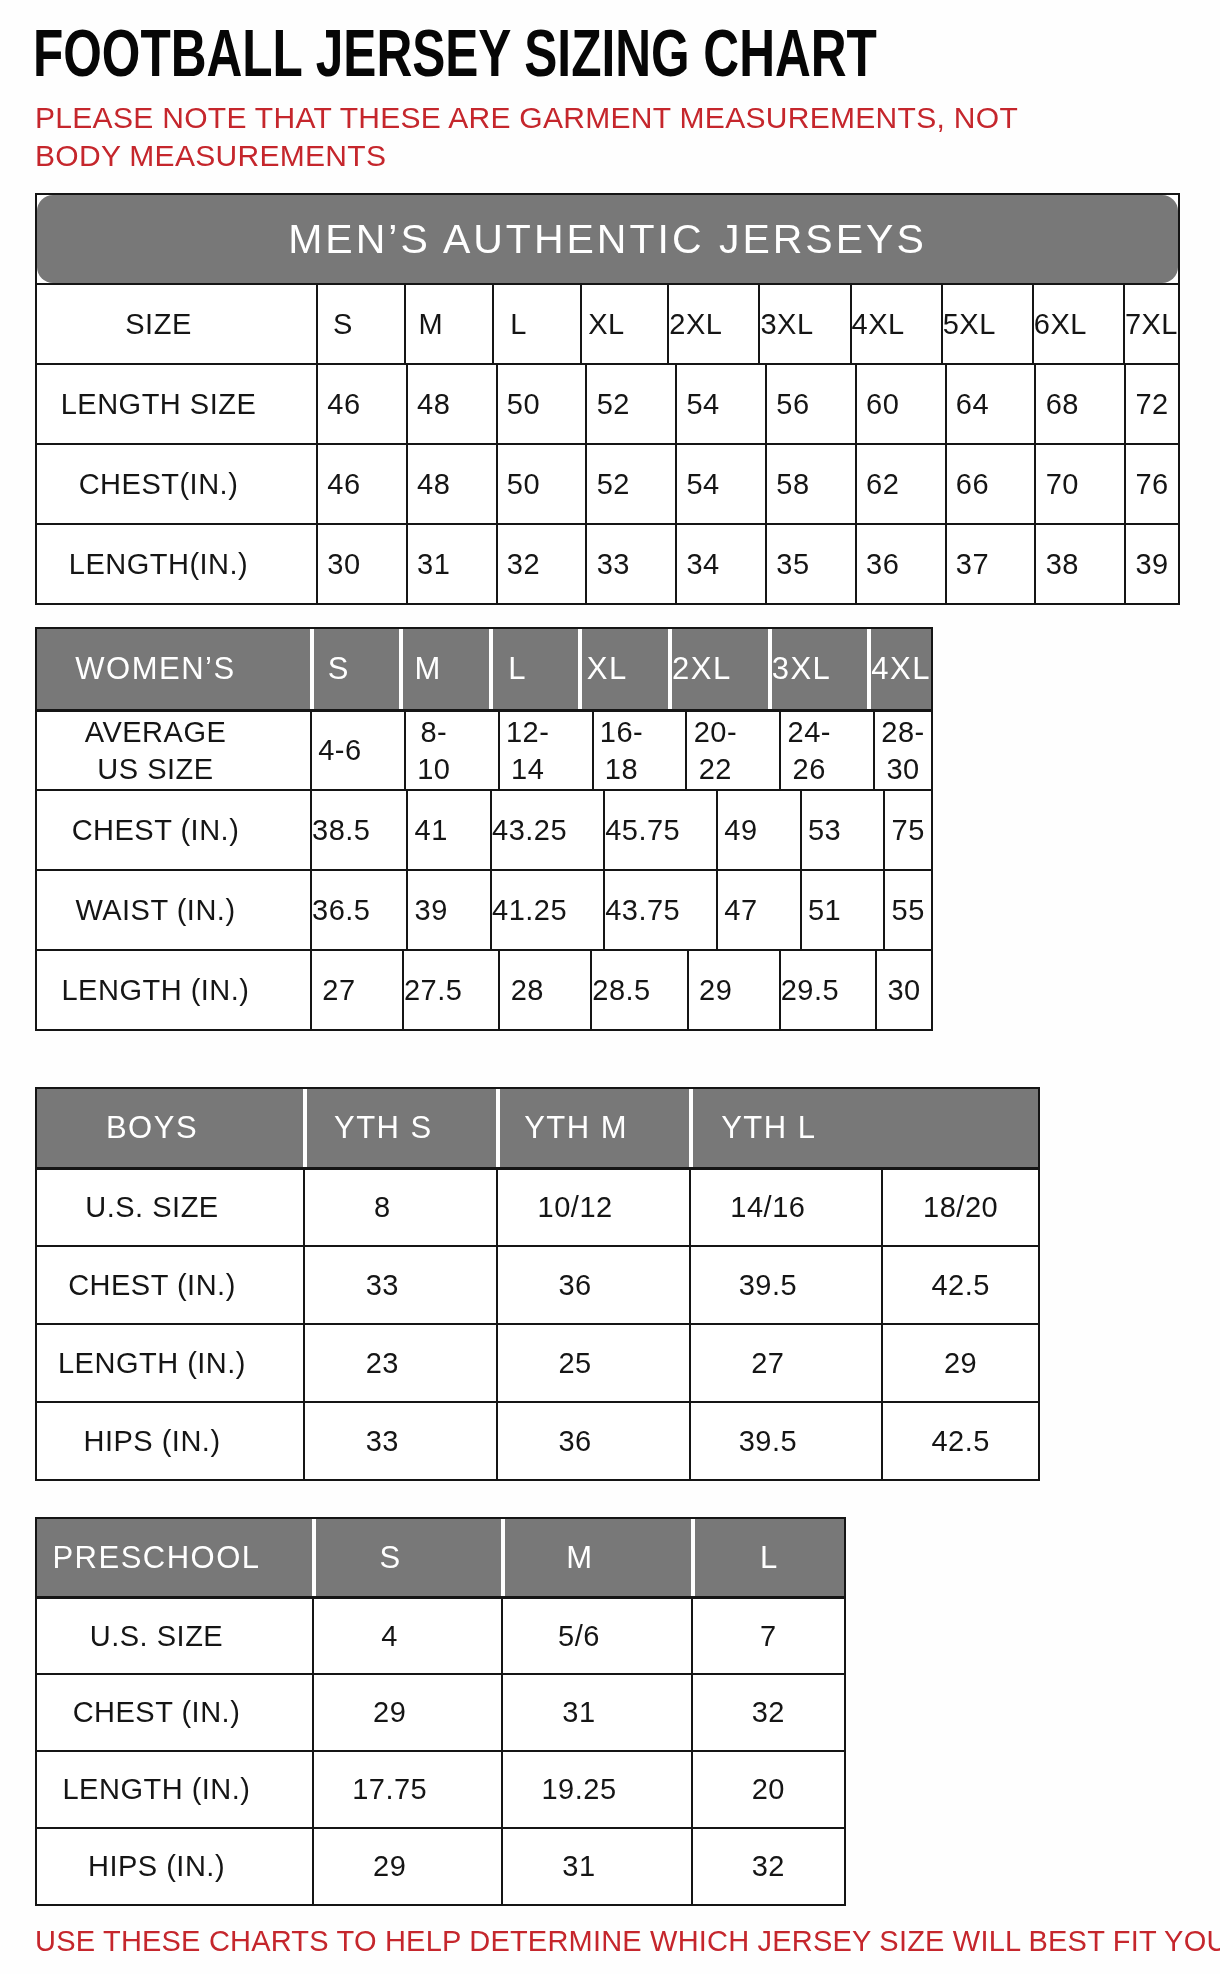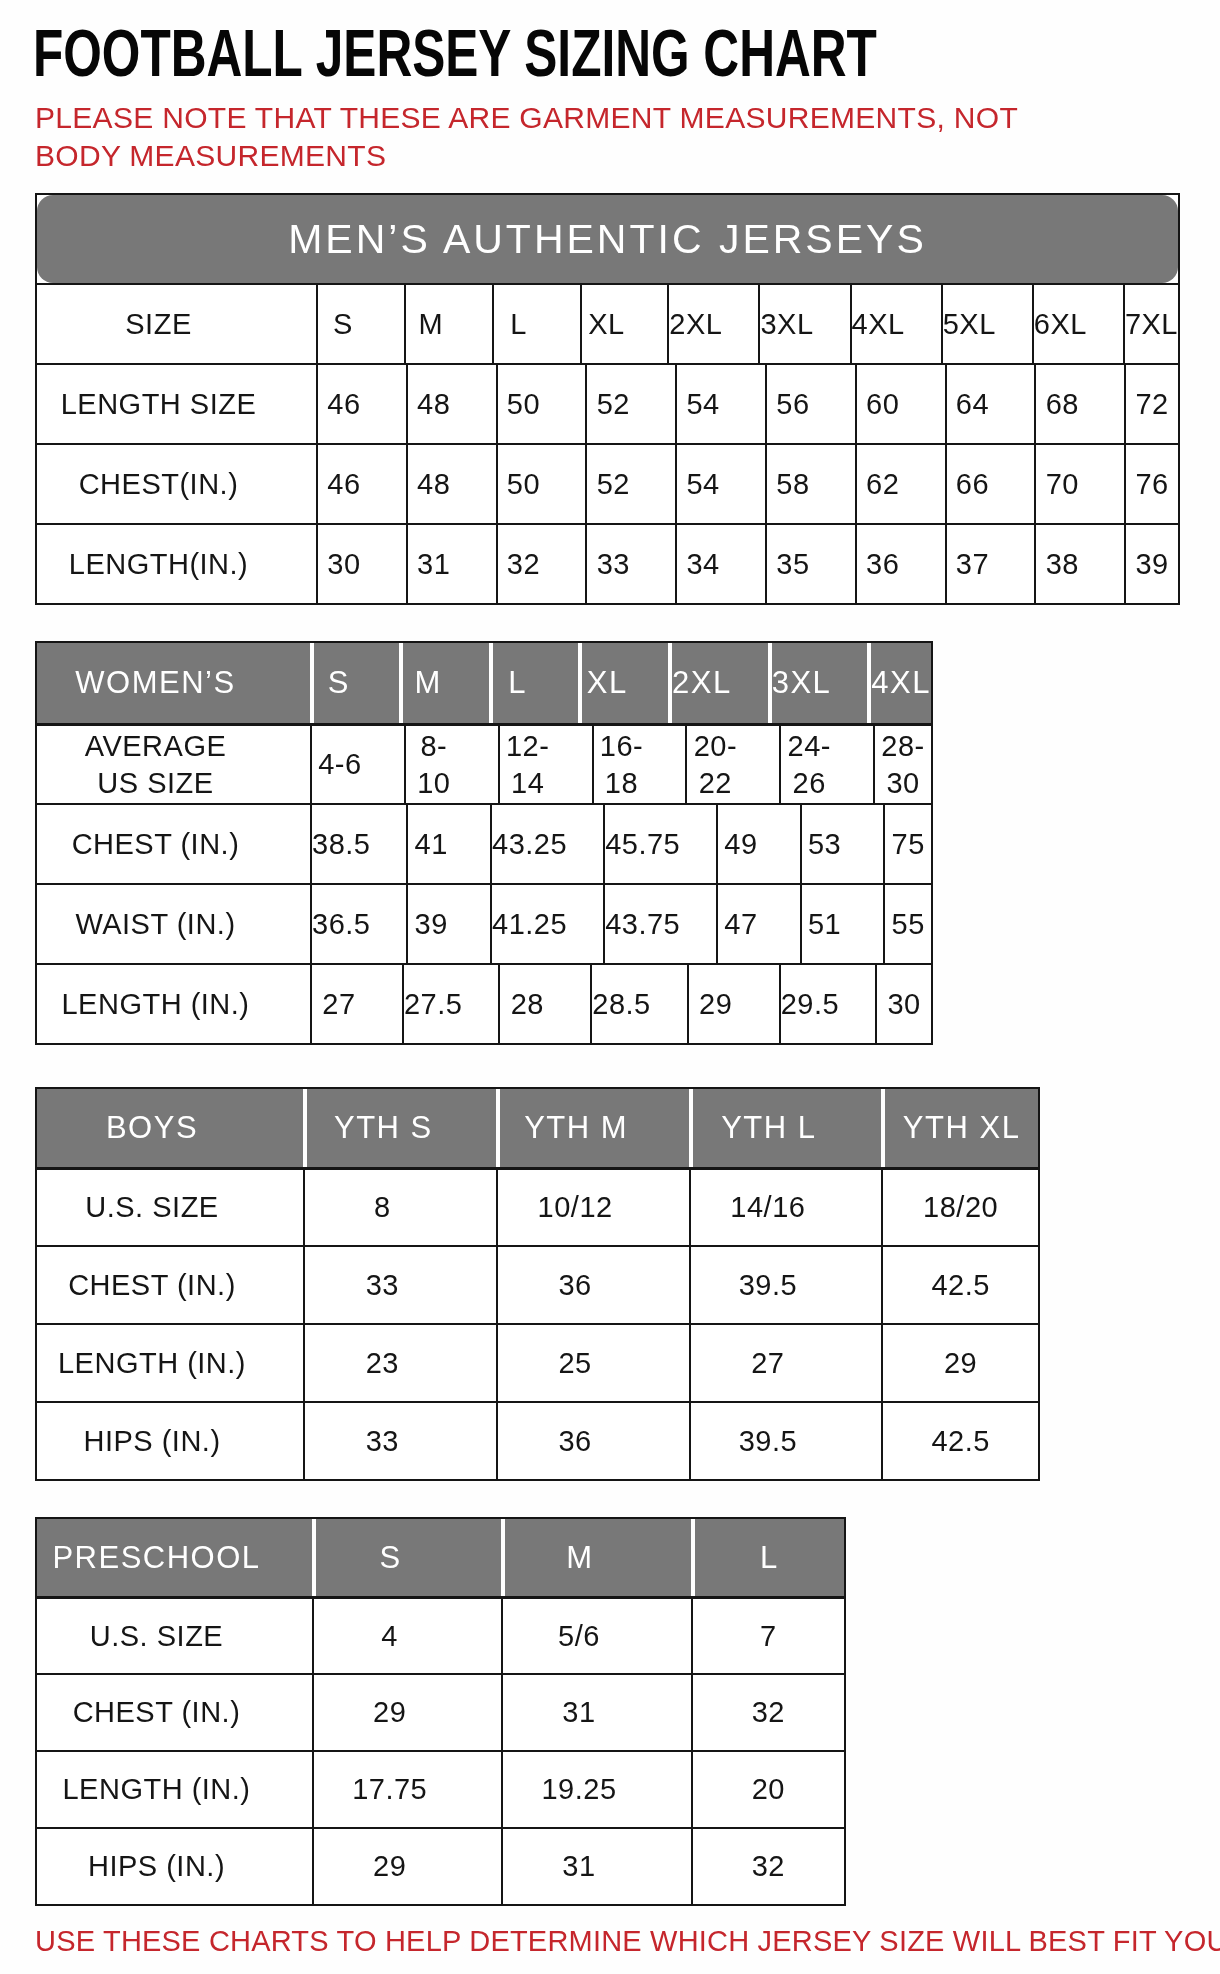--- a/index.html
+++ b/index.html
@@ -27,21 +27,21 @@
   }
   .footer-note{
     position:absolute;left:35px;top:1925px;
     font-size:29px;color:var(--red);white-space:nowrap;letter-spacing:0.2px;
   }
 
   
   .sz-table{position:absolute;border:2px solid var(--ink);background:#fff;box-sizing:border-box;}
   .sz-table *{box-sizing:border-box;}
   .t-mens{left:35px;top:193px;width:1145px;}
-  .t-womens{left:35px;top:641px;width:898px;}
+  .t-womens{left:35px;top:627px;width:898px;}
   .t-boys{left:35px;top:1087px;width:1005px;}
   .t-preschool{left:35px;top:1517px;width:811px;}
 
   .banner{
     height:88px;background:var(--gray);color:#fff;
     display:flex;align-items:center;justify-content:center;
     font-size:41px;letter-spacing:3px;white-space:nowrap;border-radius:16px;
   }
 
   .trow{display:grid;background:#fff;gap:36px;}
@@ -189,21 +189,20 @@
         <div class="vcell">30</div>
       </div>
     </div>
 
   <div class="sz-table t-boys">
       <div class="trow header-row">
         <div class="hcell">BOYS</div>
         <div class="hcell">YTH S</div>
         <div class="hcell">YTH M</div>
         <div class="hcell">YTH L</div>
-        <div class="hcell">YTH XL</div>
       </div>
       <div class="trow" data-row="0">
         <div class="lcell">U.S. SIZE</div>
         <div class="vcell">8</div>
         <div class="vcell">10/12</div>
         <div class="vcell">14/16</div>
         <div class="vcell">18/20</div>
       </div>
       <div class="trow" data-row="1">
         <div class="lcell">CHEST (IN.)</div>

